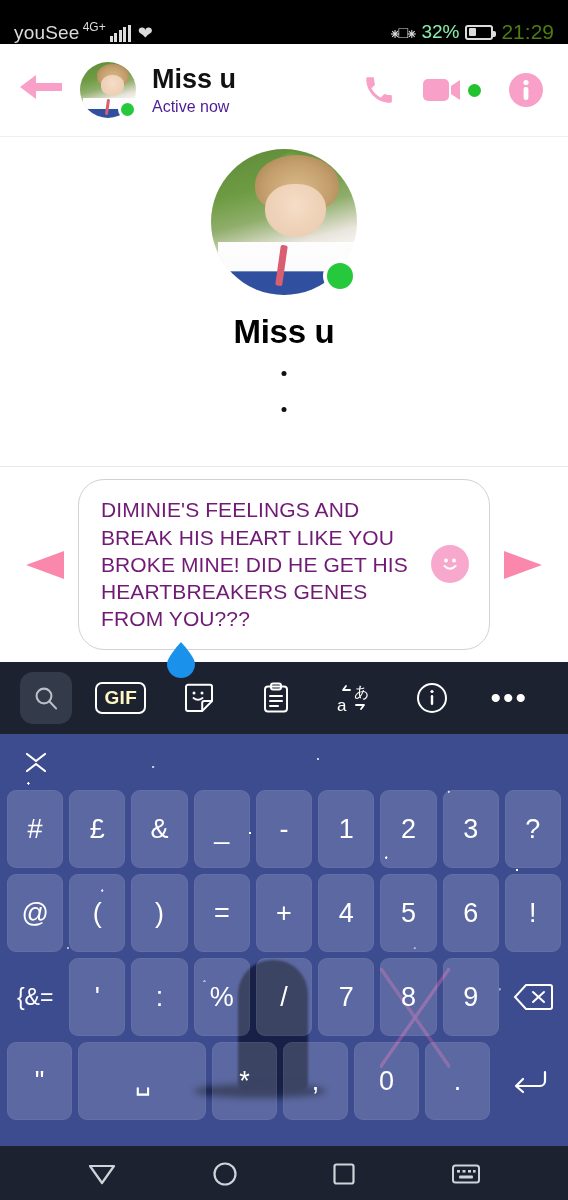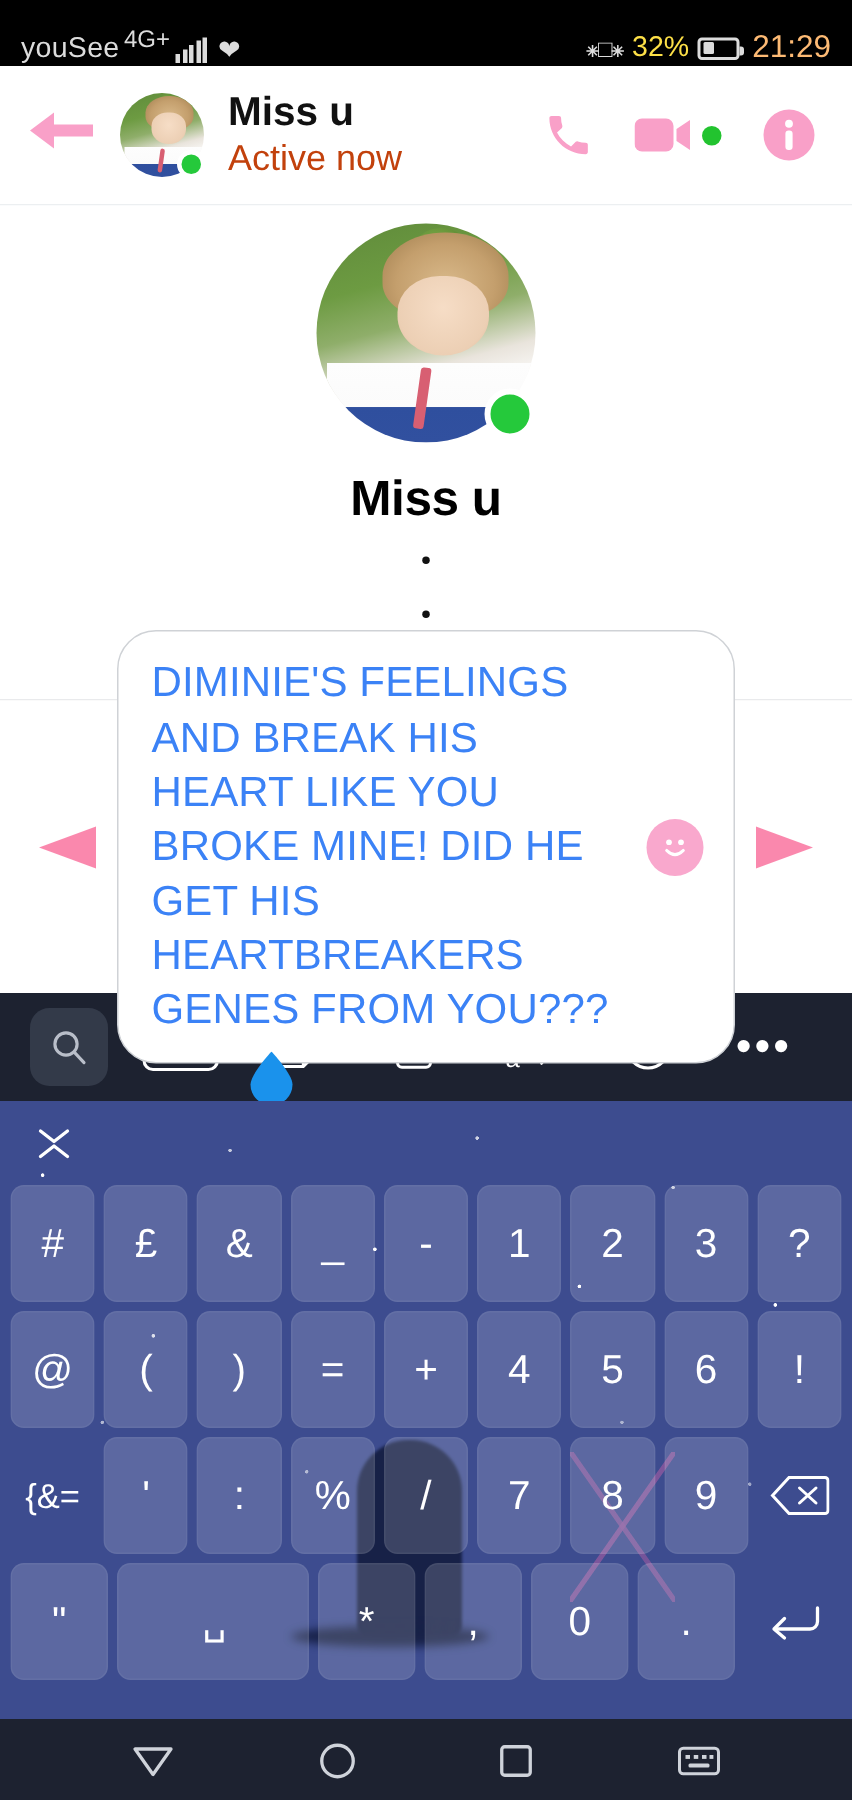--- a/index.html
+++ b/index.html
@@ -13,41 +13,41 @@
 
   
   .statusbar {
     height: 44px; background: #000; color: #e8e8e8;
     display: flex; align-items: flex-end; justify-content: space-between;
     padding: 0 14px; font-size: 19px;
   }
   .sb-left { display: flex; align-items: center; gap: 3px; }
   .sb-right { display: flex; align-items: center; gap: 6px; }
   .carrier { font-size: 19px; letter-spacing: .2px; color:#dcdcdc;}
-  .net-tag { font-size: 16px; position: relative; top: -6px; color:#dcdcdc; }
+  .net-tag { font-size: 12px; position: relative; top: -6px; color:#dcdcdc; }
   .bars { display: flex; align-items: flex-end; gap: 1.5px; height: 17px; margin-left:1px;}
   .bars i { width: 3px; background: #dcdcdc; display: block; }
   .bars i:nth-child(1){ height: 6px; }
   .bars i:nth-child(2){ height: 9px; }
   .bars i:nth-child(3){ height: 12px; }
   .bars i:nth-child(4){ height: 15px; }
   .bars i:nth-child(5){ height: 17px; }
   .heart { font-size: 18px; color: #dcdcdc; margin-left: 4px; }
   .vibrate { font-size: 16px; color:#dcdcdc; letter-spacing:-1px;}
-  .batt-pct { font-size: 19px; color:#fde047; }
+  .batt-pct { font-size: 19px; color:#86efac; }
   .batt {
     width: 28px; height: 15px; border: 2px solid #dcdcdc; border-radius: 3px;
     position: relative; display: flex; align-items: center; padding: 1.5px;
   }
   .batt::after{
     content:""; position:absolute; right:-5px; top:4px; width:3px;height:6px;
     background:#dcdcdc; border-radius:0 2px 2px 0;
   }
   .batt .fill { height: 100%; width: 32%; background: #dcdcdc; border-radius:1px;}
-  .clock { font-size: 21px; color:#fdba74; margin-left:2px;}
+  .clock { font-size: 21px; color:#4d7c0f; margin-left:2px;}
 
   
   .chat-header {
     height: 93px; background: #fff; display: flex; align-items: center;
     padding: 0 18px; border-bottom: 1px solid #eceff1;
   }
   .back-arrow { width: 46px; height: 40px; position: relative; flex: 0 0 auto; }
   .back-arrow svg { display:block; }
   .hdr-avatar-wrap { position: relative; width: 56px; height: 56px; margin-left: 16px; flex:0 0 auto;}
   .avatar-img {
@@ -77,21 +77,21 @@
     background: radial-gradient(circle at 40% 40%, #7fae4b 0%, #5d8a33 70%, transparent 72%);
     border-radius:50%;
   }
   .online-dot {
     position: absolute; border-radius: 50%; background: #25c93b;
     border: 3px solid #fff;
   }
   .hdr-avatar-wrap .online-dot { width: 19px; height: 19px; right: -1px; bottom: -1px; }
   .hdr-text { margin-left: 16px; flex: 1 1 auto; min-width:0; }
   .hdr-title { font-size: 27px; font-weight: bold; color: #111; line-height: 1.12; }
-  .hdr-sub { font-size: 24px; color: #c2410c; line-height: 1.2; margin-top: 3px;}
+  .hdr-sub { font-size: 16px; color: #4c1d95; line-height: 1.2; margin-top: 3px;}
   .hdr-actions { display: flex; align-items: center; gap: 27px; padding-right: 6px; }
   .icon-btn { display:flex; align-items:center; justify-content:center; position:relative;}
   .vid-wrap { position: relative; display:flex; align-items:center;}
   .vid-dot { width:13px; height:13px; border-radius:50%; background:#22c32f; margin-left:5px;}
 
   
   .convo { position: relative; background: #fff; height: 330px; }
   .big-avatar-wrap {
     position: absolute; left: 50%; transform: translateX(-50%); top: 12px;
     width: 146px; height: 146px;
@@ -115,21 +115,21 @@
     position: relative; height: 195px; background:#fff;
     display:flex; align-items:center; padding: 0 14px;
   }
   .nav-tri { flex:0 0 auto; width: 58px; display:flex; justify-content:center; }
   .bubble-wrap { flex:1 1 auto; position:relative; padding: 0 6px; }
   .bubble {
     border: 1px solid #cfd2d6; border-radius: 26px; background:#fff;
     padding: 16px 74px 16px 22px; position: relative; min-height: 142px;
   }
   .bubble-text {
-    font-size: 28px; line-height: 1.3; color: #3b82f6;
+    font-size: 21px; line-height: 1.3; color: #701a75;
     white-space: pre-line; letter-spacing: .1px;
   }
   .emoji-btn {
     position:absolute; right: 20px; top: 50%; transform: translateY(-50%);
     width: 38px; height: 38px; border-radius: 50%; background:#f9a8cd;
     display:flex; align-items:center; justify-content:center;
   }
   .cursor-handle {
     position:absolute; left: 92px; bottom: -26px; width: 34px; height: 34px;
   }

